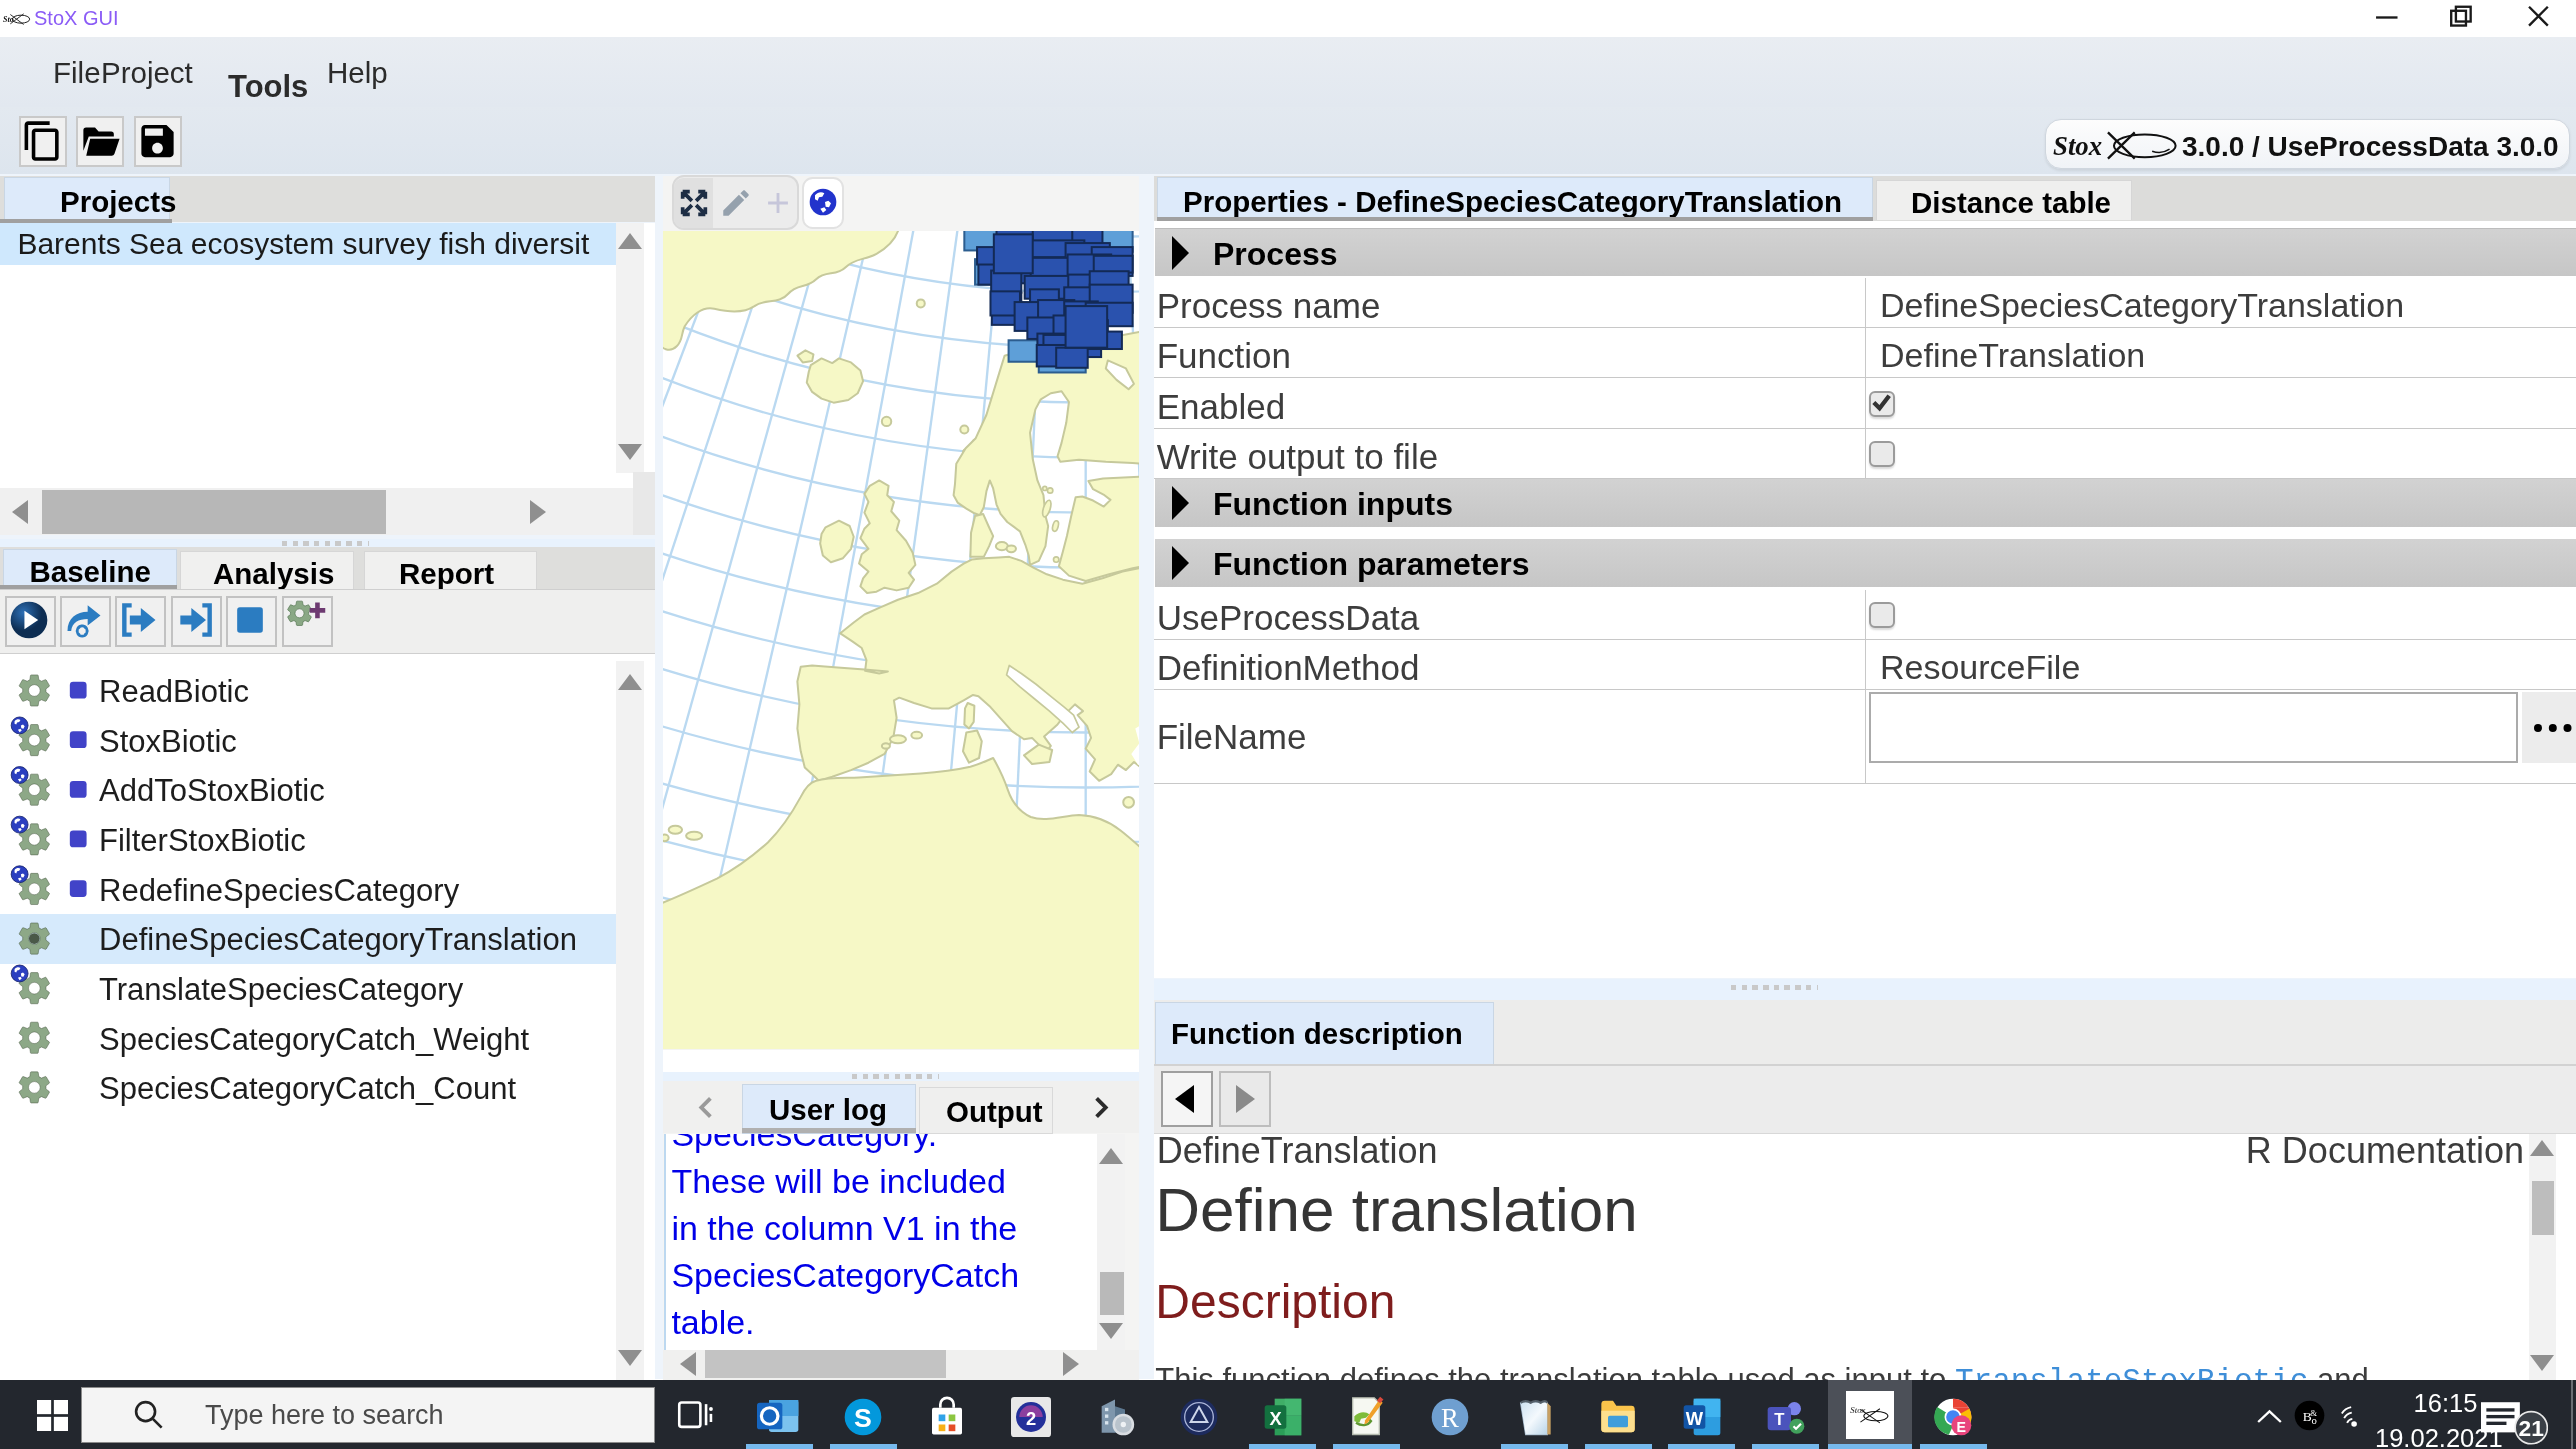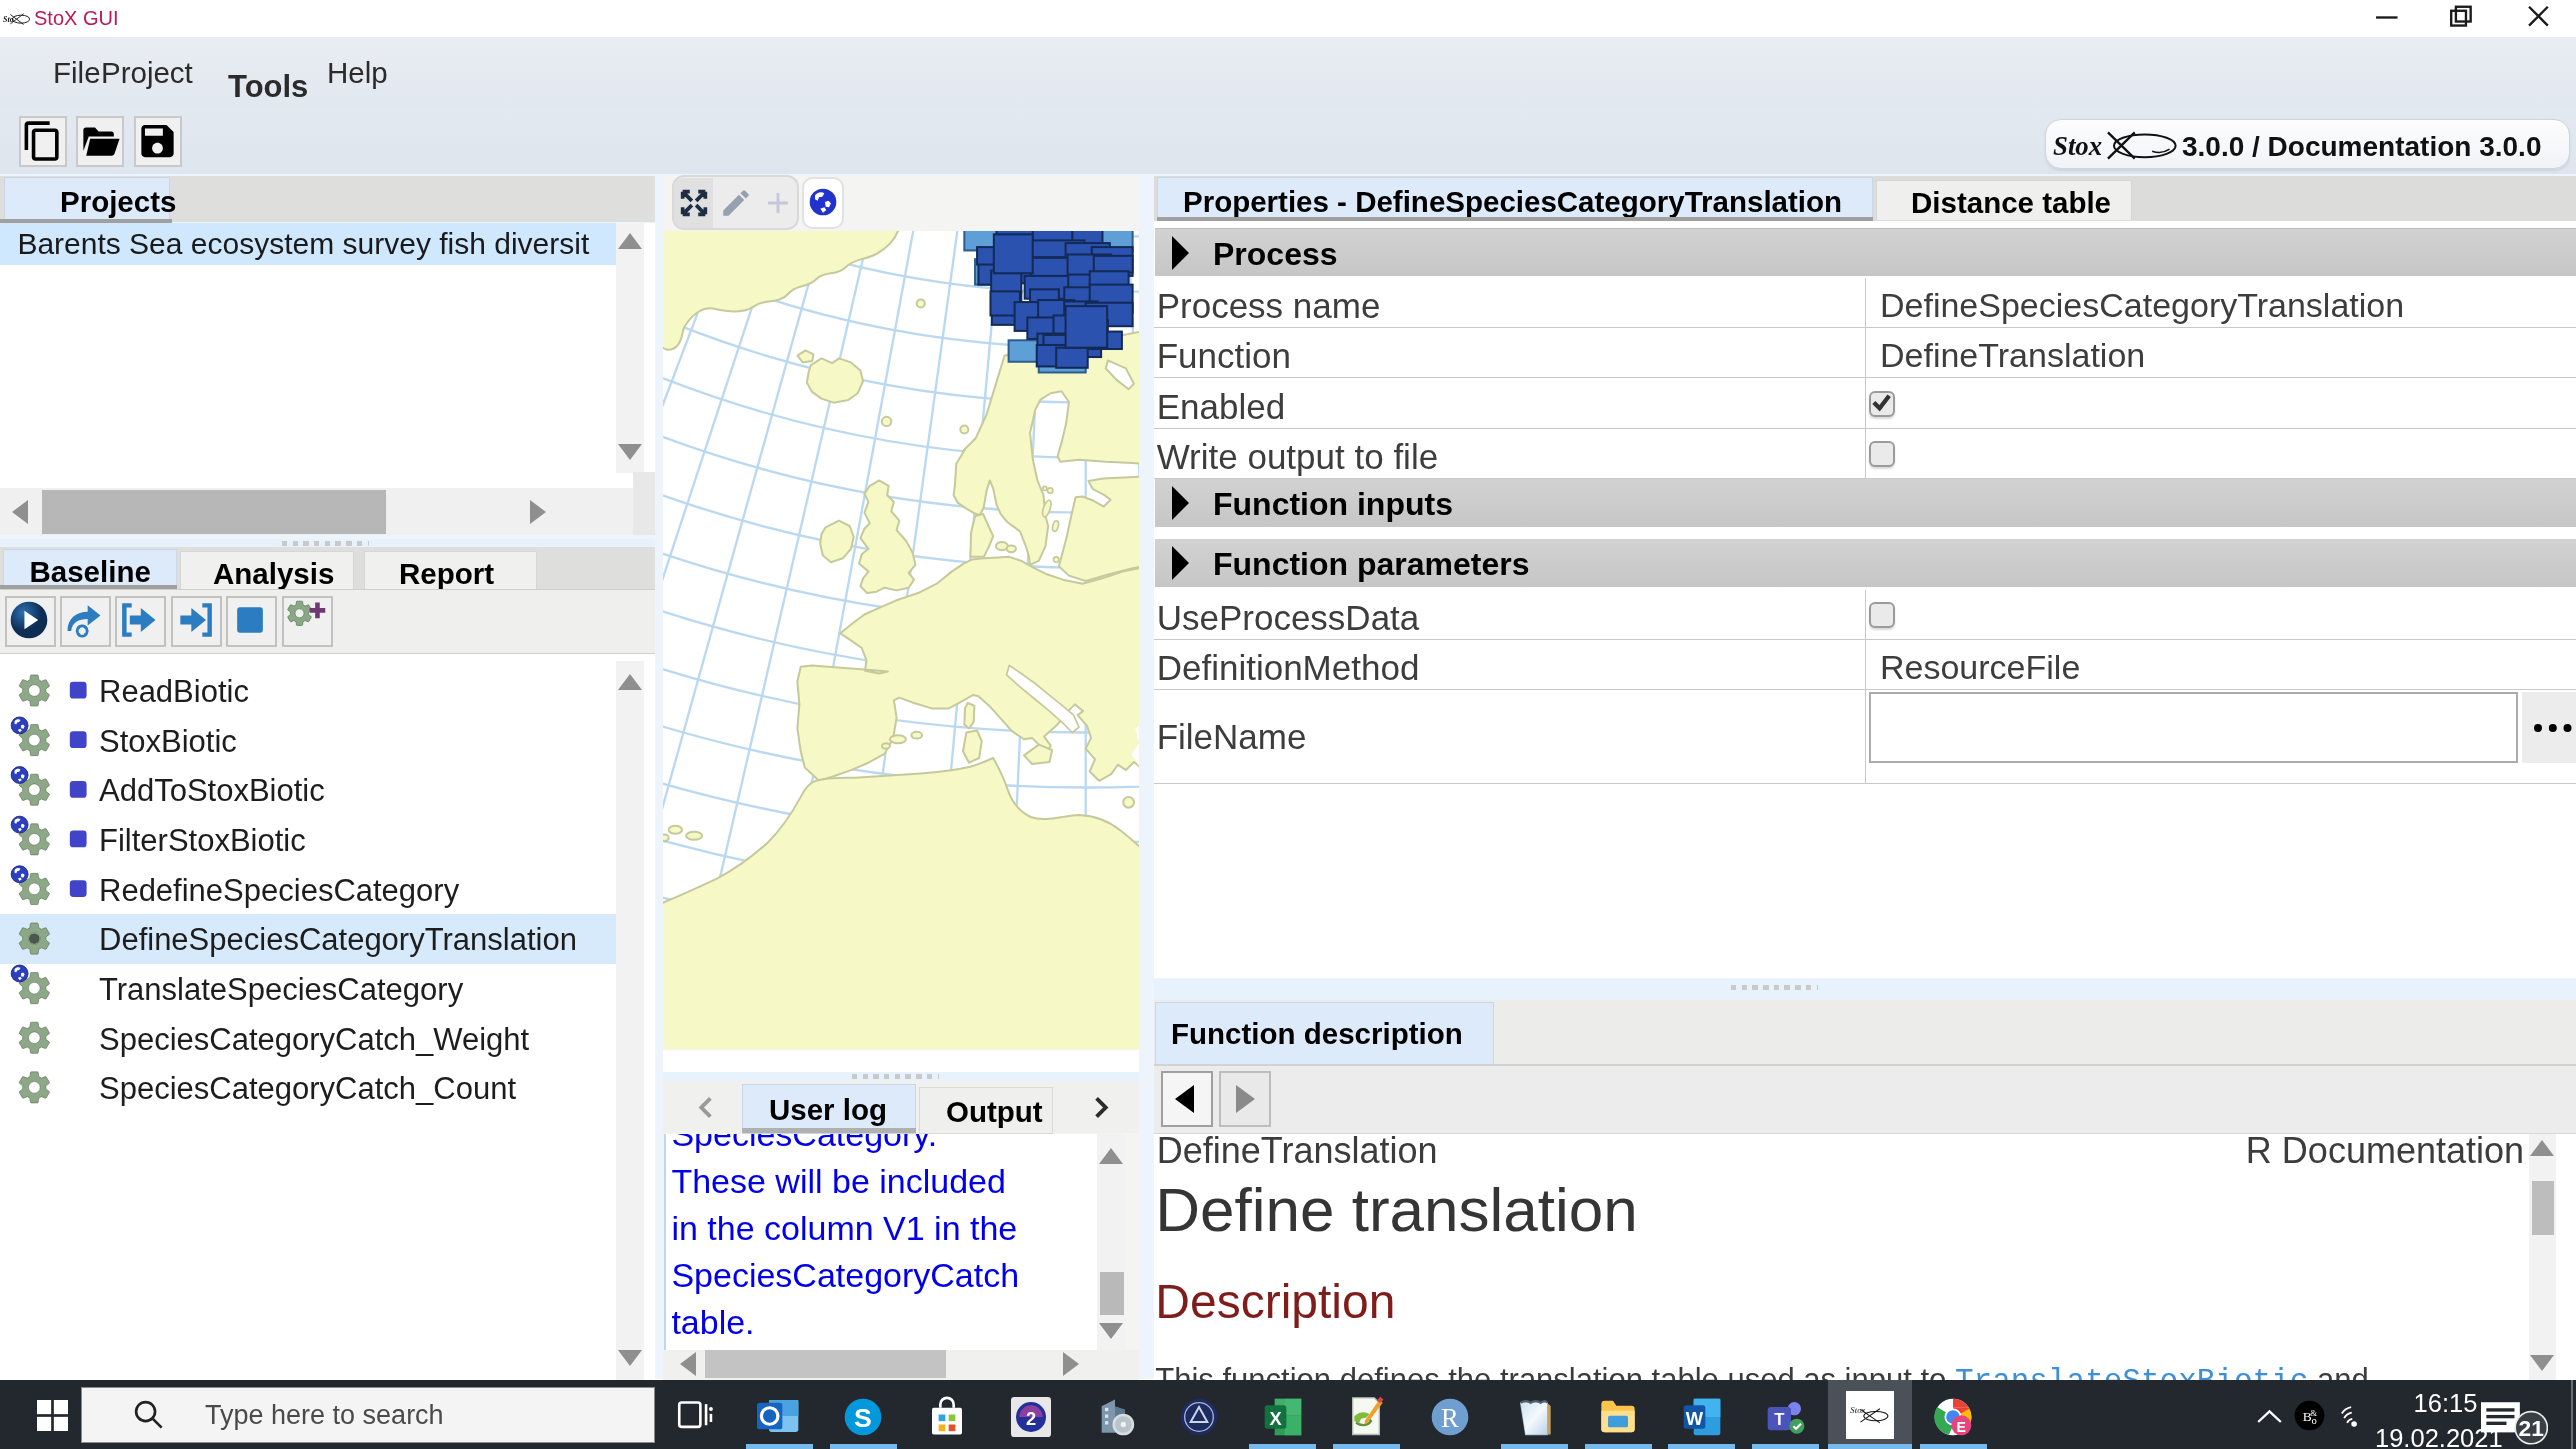--- a/index.html
+++ b/index.html
@@ -14,21 +14,21 @@
 </style>
 </head>
 <body>
 
 <div class="abs" style="left:0;top:0;width:2576px;height:37px;background:#ffffff;"></div>
 <svg class="abs" style="left:2.7px;top:5.4px" width="28" height="27" viewBox="0 0 42 40">
   <ellipse cx="27" cy="21" rx="13" ry="6" fill="none" stroke="#222" stroke-width="1.5"></ellipse>
   <path d="M11 14 L31 29 M11 28 L31 13" stroke="#222" stroke-width="1.4" fill="none"></path>
   <text x="0" y="26" font-size="12" font-style="italic" font-weight="bold" fill="#111" font-family="Liberation Serif">Sto</text>
 </svg>
-<div class="abs" style="left:34px;top:6.7px;font-size:20px;color:#be185d;">StoX GUI</div>
+<div class="abs" style="left:34px;top:6.7px;font-size:20px;color:#8b5cf6;">StoX GUI</div>
 <svg class="abs" style="left:2368px;top:0" width="208" height="37" viewBox="0 0 310 55">
   <line x1="12" y1="26" x2="44" y2="26" stroke="#1a1a1a" stroke-width="3.5"></line>
   <rect x="124" y="16" width="22" height="22" fill="none" stroke="#1a1a1a" stroke-width="3.5"></rect>
   <rect x="131" y="10" width="22" height="22" fill="none" stroke="#1a1a1a" stroke-width="3.5"></rect>
   <path d="M240 10 L268 38 M240 38 L268 10" stroke="#1a1a1a" stroke-width="3.5"></path>
 </svg>
 
 <div class="abs" style="left:0;top:37px;width:2576px;height:70px;background:linear-gradient(#e9edf2,#e2e8f0);">
   <span class="abs" style="left:22px;top:19px;font-size:29.5px;color:#2b2b2b;margin-left:31px;">File</span>
   <span class="abs" style="left:101px;top:19px;font-size:29.5px;color:#2b2b2b;">Project</span>
@@ -54,21 +54,21 @@
     </svg>
 </div>
 
 <div class="abs" style="left:2045px;top:119px;width:525px;height:50px;background:linear-gradient(#fdfdfd,#f0f3f7);border:1.3px solid #cfd6de;border-radius:16px;box-shadow:0 1.3px 2.7px rgba(0,0,0,.08);"></div>
 <svg class="abs" style="left:2053px;top:121px" width="134" height="47" viewBox="0 0 200 70">
   <ellipse cx="137" cy="37" rx="46" ry="17" fill="none" stroke="#111" stroke-width="3"></ellipse>
   <path d="M82 17 L122 56 M82 56 L122 17" stroke="#111" stroke-width="3.5" fill="none"></path>
   <path d="M148 45 q14 5 26 -3" stroke="#111" stroke-width="2.2" fill="none"></path>
   <text x="0" y="51" font-size="40" font-style="italic" font-weight="bold" fill="#111" font-family="Liberation Serif">Stox</text>
 </svg>
-<div class="abs" style="left:2182px;top:131px;font-size:28px;font-weight:bold;color:#111;">3.0.0 / Documentation 3.0.0</div>
+<div class="abs" style="left:2182px;top:131px;font-size:28px;font-weight:bold;color:#111;">3.0.0 / UseProcessData 3.0.0</div>
 
 <div class="abs" style="left:0;top:174px;width:2576px;height:1205px;background:#eef4fb;"></div>
 
 <div class="abs" style="left:0;top:176px;width:655px;height:46px;background:#dededc;"></div>
 <div class="abs" style="left:4px;top:177px;width:166px;height:42px;background:#ddeafa;border:1.3px solid #c9d6e4;border-bottom:none;"></div>
 <div class="abs" style="left:19px;top:185px;font-size:29.5px;font-weight:bold;color:#000;margin-left:41px;">Projects</div>
 <div class="abs" style="left:0px;top:219px;width:172px;height:4px;background:#a0a0a0;"></div>
 <div class="abs" style="left:0;top:223px;width:655px;height:266px;background:#ffffff;"></div>
 <div class="abs" style="left:0;top:223px;width:616px;height:42px;background:#cfe8fd;"></div>
 <div class="abs" style="left:17.4px;top:227px;font-size:30px;color:#1a1a1a;white-space:nowrap;overflow:hidden;width:597px;">Barents Sea ecosystem survey fish diversit</div>

